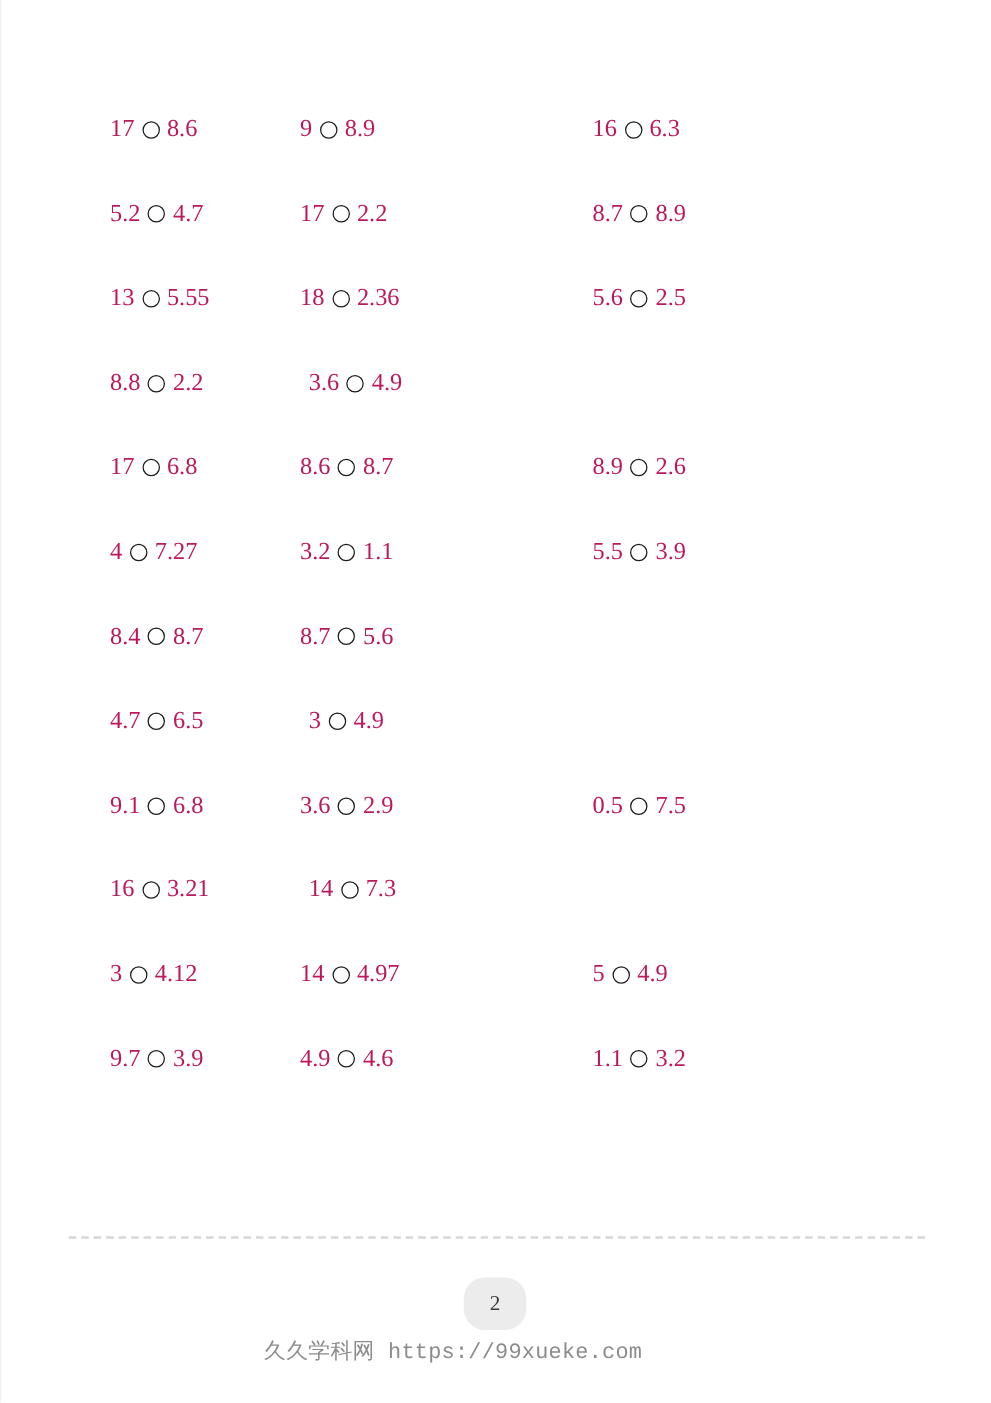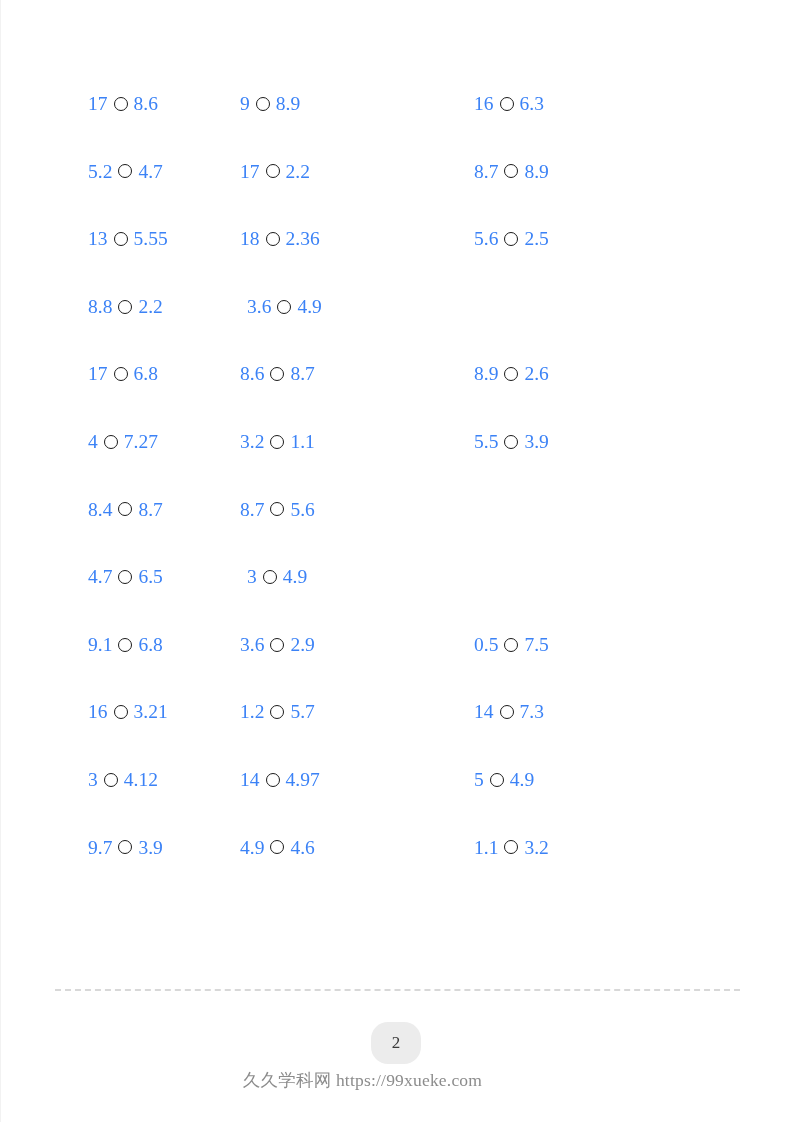--- a/index.html
+++ b/index.html
@@ -43,21 +43,21 @@
   }
   .prob-row {
     display: flex;
     height: 67.6px;
     align-items: center;
   }
   .prob-cell {
     box-sizing: border-box;
     white-space: nowrap;
     font-size: 19.5px;
-    color: #3b82f6;
+    color: #be185d;
     line-height: 1;
     display: flex;
     align-items: center;
   }
   .prob-cell.c0 { width: 220px; padding-left: 88px; }
   .prob-cell.c1 { width: 227px; padding-left: 20px; }
   .prob-cell.c2 { width: 346px; padding-left: 27px; }
 
   .operand {
     display: inline-block;
@@ -100,21 +100,21 @@
     color: #3a3a3a;
     font-family: "Liberation Serif", "DejaVu Serif", serif;
   }
 
   .watermark {
     position: absolute;
     left: 0;
     top: 1068px;
     width: 725px;
     text-align: center;
-    font-family: Liberation Serif, serif;
+    font-family: Liberation Mono, monospace;
     font-size: 17.5px;
     color: #8c8c8c;
     letter-spacing: 0.2px;
   }
 </style>
 </head>
 <body>
 
 <div class="page-edge-left"></div>
 
@@ -258,25 +258,20 @@
           <span class="cmp-circle"></span>
           <span class="operand">7.5</span>
         </div>
       </div>
       <div class="prob-row">
         <div class="prob-cell c0">
           <span class="operand">16</span>
           <span class="cmp-circle"></span>
           <span class="operand">3.21</span>
         </div>
-        <div class="prob-cell c1">
-          <span class="operand">1.2</span>
-          <span class="cmp-circle"></span>
-          <span class="operand">5.7</span>
-        </div>
         <div class="prob-cell c2">
           <span class="operand">14</span>
           <span class="cmp-circle"></span>
           <span class="operand">7.3</span>
         </div>
       </div>
       <div class="prob-row">
         <div class="prob-cell c0">
           <span class="operand">3</span>
           <span class="cmp-circle"></span>

